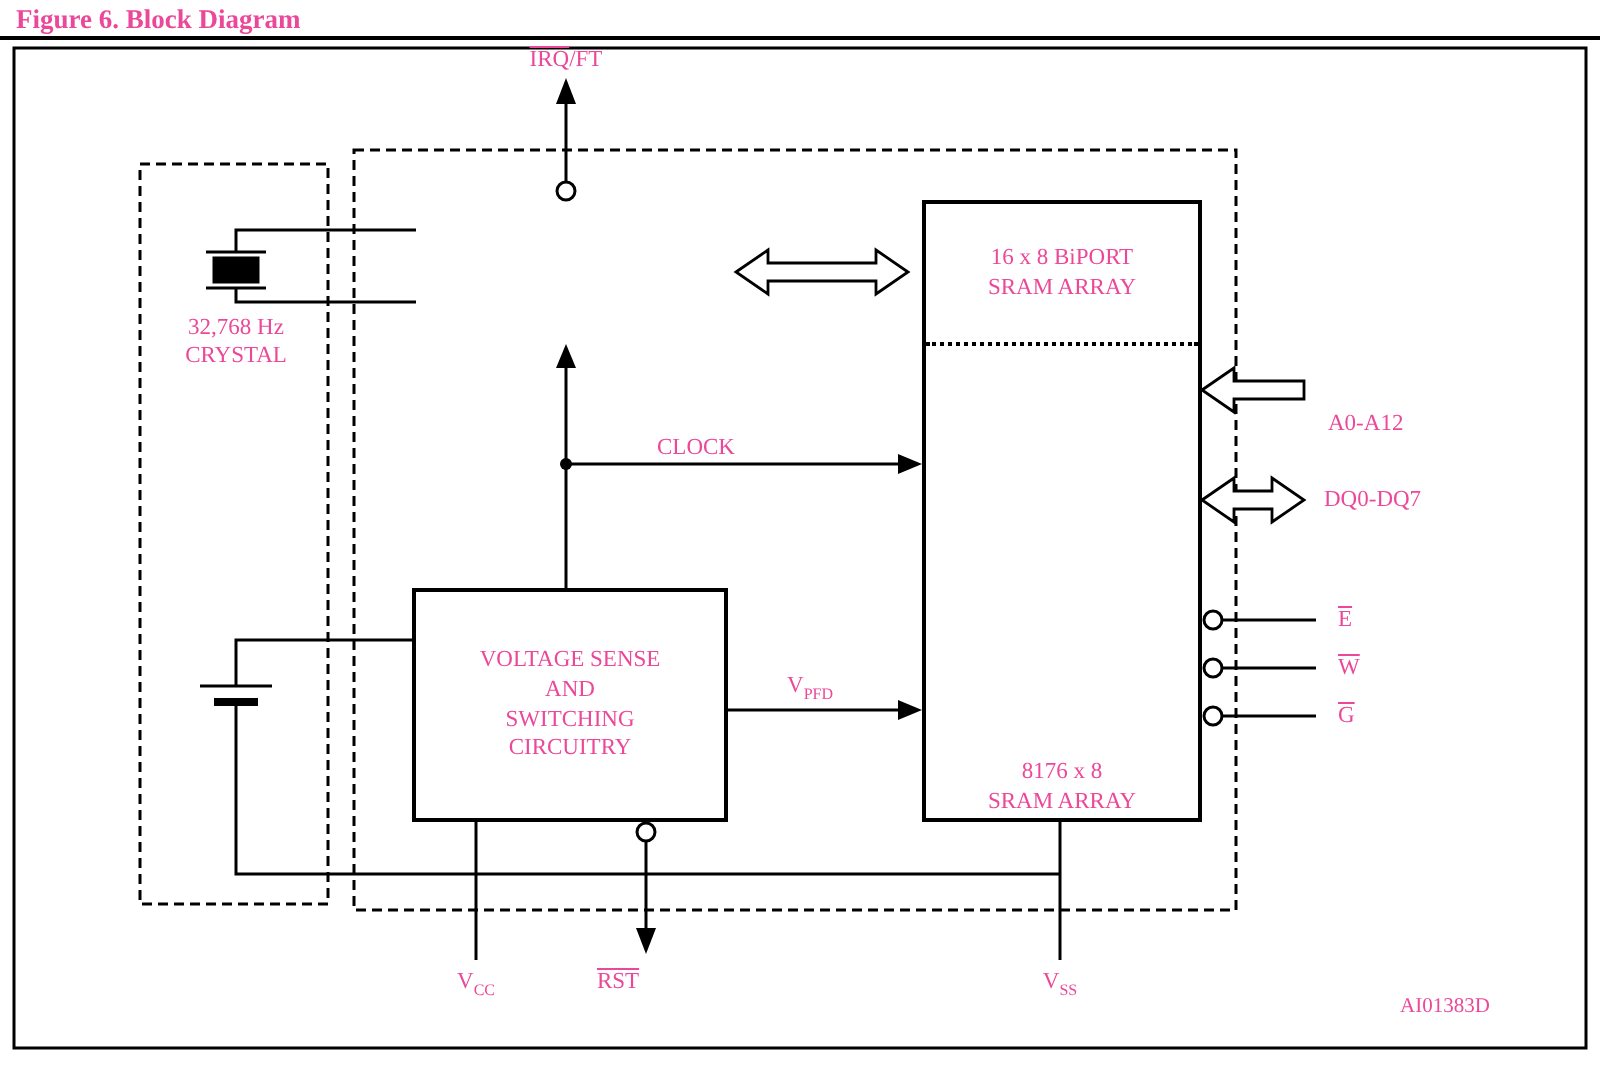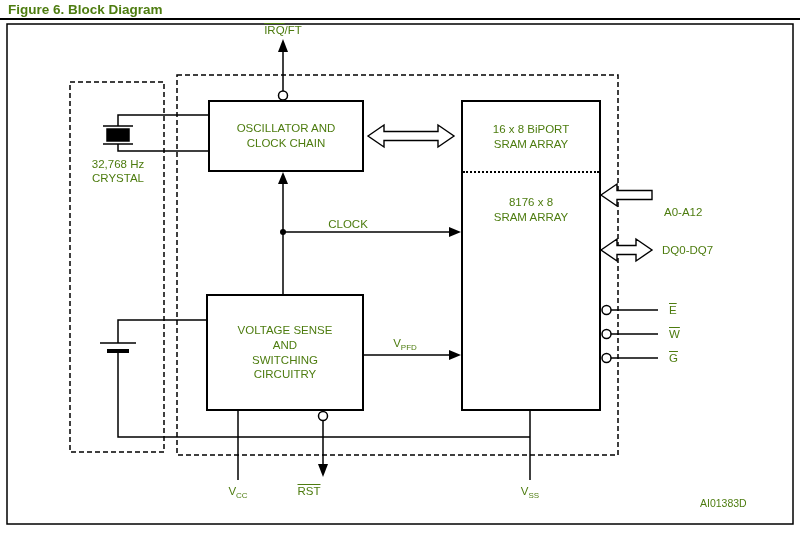--- a/index.html
+++ b/index.html
@@ -1,29 +1,29 @@
 <!DOCTYPE html>
 <html><head>
 <meta charset="utf-8">
 <style>
   html,body{margin:0;padding:0;background:#fff;}
   .stage{position:relative;width:800px;height:533px;background:#fff;
-         font-family:Liberation Sans, sans-serif;color:#4d7c0f;overflow:hidden;}
+         font-family:Liberation Serif, serif;color:#ec4899;overflow:hidden;}
   .fig-title{position:absolute;left:8px;top:2px;font-size:13.5px;font-weight:bold;}
   .title-rule{position:absolute;left:0;top:18px;width:800px;height:2px;background:#000;}
   svg.wires{position:absolute;left:0;top:0;}
   .block{position:absolute;box-sizing:border-box;border:2px solid #000;background:#fff;
          display:flex;align-items:center;justify-content:center;text-align:center;
          font-size:11.5px;line-height:1.3;}
   .block-osc{left:208px;top:100px;width:156px;height:72px;}
   .block-sram{left:461px;top:100px;width:140px;height:311px;display:flex;flex-direction:column;
-              align-items:stretch;justify-content:flex-start;padding:0;gap:22px;}
+              align-items:stretch;justify-content:flex-start;padding:0;}
   .sram-top{box-sizing:border-box;height:71px;border-bottom:2px dotted #000;
             display:flex;align-items:center;justify-content:center;}
-  .sram-bottom{flex:1;display:flex;align-items:flex-start;justify-content:center;padding-bottom:38px;}
+  .sram-bottom{flex:1;display:flex;align-items:flex-end;justify-content:center;}
   .block-vs{left:206px;top:294px;width:158px;height:117px;}
   .pre{white-space:pre-line;}
   .lbl{position:absolute;font-size:11.5px;line-height:1.25;text-align:center;}
   .lbl.left{text-align:left;}
   .lbl.right{text-align:left;}
   .ovl{text-decoration:overline;}
   sub{font-size:8px;}
   .code{font-size:10.5px;}
 </style>
 </head>
@@ -97,24 +97,20 @@
 
     <g>
       <circle cx="323" cy="416" r="4.5" fill="#fff" stroke="#000" stroke-width="1.5"></circle>
       <line x1="323" y1="420.5" x2="323" y2="465" stroke="#000" stroke-width="1.5"></line>
       <polygon points="323,477 318,464 328,464" fill="#000"></polygon>
     </g>
 
     <line x1="530" y1="411" x2="530" y2="480" stroke="#000" stroke-width="1.5"></line>
   </svg>
 
-  <div class="block block-osc">
-    <span class="pre">OSCILLATOR AND
-CLOCK CHAIN</span>
-  </div>
 
   <div class="block block-sram">
     <div class="sram-top">
       <span class="pre">16 x 8 BiPORT
 SRAM ARRAY</span>
     </div>
     <div class="sram-bottom">
       <span class="pre">8176 x 8
 SRAM ARRAY</span>
     </div>

